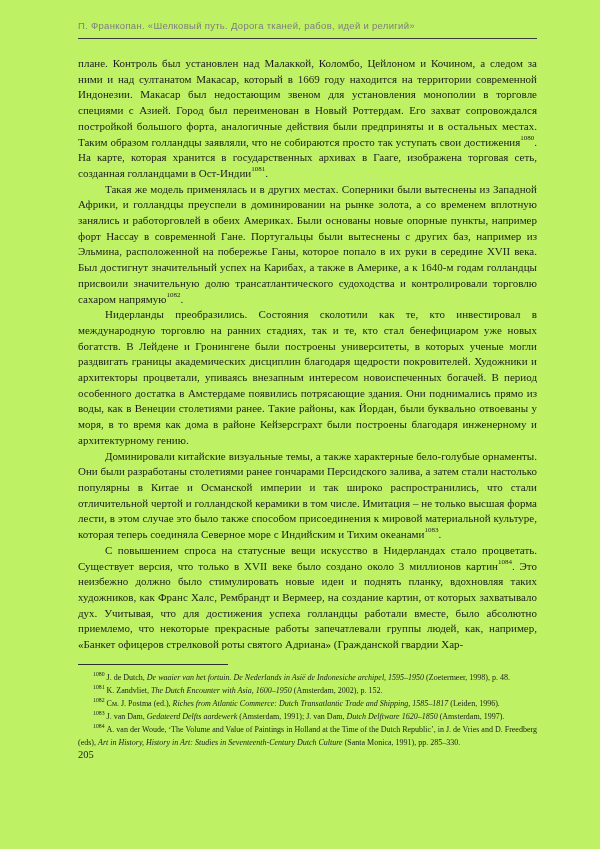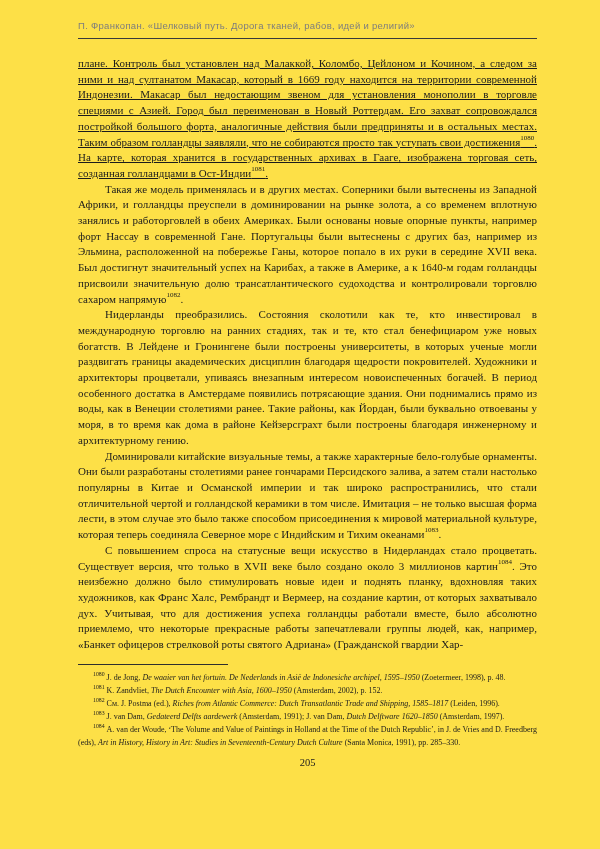--- a/index.html
+++ b/index.html
@@ -5,21 +5,21 @@
   html, body {
     margin: 0;
     padding: 0;
     background: #ffffff;
   }
   .page {
     position: relative;
     width: 600px;
     height: 849px;
     margin: 0 auto;
-    background: #fde047;
+    background: #bef264;
     box-sizing: border-box;
     padding: 20px 63px 0 78px;
     font-family: "Liberation Serif", "DejaVu Serif", serif;
     color: #1c1c1c;
     overflow: hidden;
   }
   .running-head {
     font-family: "Liberation Sans", "DejaVu Sans", sans-serif;
     font-size: 9.5px;
     color: #7d7d7d;
@@ -37,21 +37,20 @@
     font-size: 11px;
     line-height: 15.7px;
     text-align: justify;
   }
   .body-text p {
     margin: 0;
     text-indent: 27px;
   }
   .body-text p.no-indent {
     text-indent: 0;
-    text-decoration: underline;
   }
   sup.fn-ref {
     font-size: 7px;
     line-height: 0;
     position: relative;
     top: -1px;
     vertical-align: super;
   }
   .footnote-sep {
     width: 150px;
@@ -69,23 +68,23 @@
   .footnotes sup.fn-num {
     font-size: 5.8px;
     line-height: 0;
     position: relative;
     top: -0.5px;
     vertical-align: super;
     margin-right: 2px;
   }
   .footnotes i { font-style: italic; }
   .page-number {
-    margin-top: 8px;
+    margin-top: 0;
     font-size: 10.5px;
-    text-align: center;
+    text-align: left;
     color: #1c1c1c;
   }
 </style>
 </head>
 <body>
 
 <div class="page">
   <header>
     <div class="running-head">П.  Франкопан.  «Шелковый путь. Дорога тканей, рабов, идей и религий»</div>
     <hr class="head-rule">
@@ -95,21 +94,21 @@
       <p class="no-indent"><span>плане. Контроль был установлен над Малаккой, Коломбо, Цейлоном и Кочином, а следом за ними и над султанатом Макасар, который в 1669 году находится на территории современной Индонезии. Макасар был недостающим звеном для установления монополии в торговле специями с Азией. Город был переименован в Новый Роттердам. Его захват сопровождался постройкой большого форта, аналогичные действия были предприняты и в остальных местах. Таким образом голландцы заявляли, что не собираются просто так уступать свои достижения</span><sup class="fn-ref">1080</sup><span>. На карте, которая хранится в государственных архивах в Гааге, изображена торговая сеть, созданная голландцами в Ост-Индии</span><sup class="fn-ref">1081</sup><span>.</span></p>
       <p><span>Такая же модель применялась и в других местах. Соперники были вытеснены из Западной Африки, и голландцы преуспели в доминировании на рынке золота, а со временем вплотную занялись и работорговлей в обеих Америках. Были основаны новые опорные пункты, например форт Нассау в современной Гане. Португальцы были вытеснены с других баз, например из Эльмина, расположенной на побережье Ганы, которое попало в их руки в середине XVII века. Был достигнут значительный успех на Карибах, а также в Америке, а к 1640-м годам голландцы присвоили значительную долю трансатлантического судоходства и контролировали торговлю сахаром напрямую</span><sup class="fn-ref">1082</sup><span>.</span></p>
       <p><span>Нидерланды преобразились. Состояния сколотили как те, кто инвестировал в международную торговлю на ранних стадиях, так и те, кто стал бенефициаром уже новых богатств. В Лейдене и Гронингене были построены университеты, в которых ученые могли раздвигать границы академических дисциплин благодаря щедрости покровителей. Художники и архитекторы процветали, упиваясь внезапным интересом новоиспеченных богачей. В период особенного достатка в Амстердаме появились потрясающие здания. Они поднимались прямо из воды, как в Венеции столетиями ранее. Такие районы, как Йордан, были буквально отвоеваны у моря, в то время как дома в районе Кейзерсграхт были построены благодаря инженерному и архитектурному гению.</span></p>
       <p><span>Доминировали китайские визуальные темы, а также характерные бело-голубые орнаменты. Они были разработаны столетиями ранее гончарами Персидского залива, а затем стали настолько популярны в Китае и Османской империи и так широко распространились, что стали отличительной чертой и голландской керамики в том числе. Имитация – не только высшая форма лести, в этом случае это было также способом присоединения к мировой материальной культуре, которая теперь соединяла Северное море с Индийским и Тихим океанами</span><sup class="fn-ref">1083</sup><span>.</span></p>
       <p><span>С повышением спроса на статусные вещи искусство в Нидерландах стало процветать. Существует версия, что только в XVII веке было создано около 3 миллионов картин</span><sup class="fn-ref">1084</sup><span>. Это неизбежно должно было стимулировать новые идеи и поднять планку, вдохновляя таких художников, как Франс Халс, Рембрандт и Вермеер, на создание картин, от которых захватывало дух. Учитывая, что для достижения успеха голландцы работали вместе, было абсолютно приемлемо, что некоторые прекрасные работы запечатлевали группы людей, как, например, «Банкет офицеров стрелковой роты святого Адриана» (Гражданской гвардии Хар-</span></p>
     </main>
 
   <hr class="footnote-sep">
 
   <section class="footnotes" id="footnotes">
-      <p class="footnote"><sup class="fn-num">1080</sup><span>J. de Jong, </span><i>De waaier van het fortuin. De Nederlands in Asië de Indonesiche archipel, 1595–1950</i><span> (Zoetermeer, 1998), p. 48.</span></p>
+      <p class="footnote"><sup class="fn-num">1080</sup><span>J. de Dutch, </span><i>De waaier van het fortuin. De Nederlands in Asië de Indonesiche archipel, 1595–1950</i><span> (Zoetermeer, 1998), p. 48.</span></p>
       <p class="footnote"><sup class="fn-num">1081</sup><span>K. Zandvliet, </span><i>The Dutch Encounter with Asia, 1600–1950</i><span> (Amsterdam, 2002), p. 152.</span></p>
       <p class="footnote"><sup class="fn-num">1082</sup><span>См. J. Postma (ed.), </span><i>Riches from Atlantic Commerce: Dutch Transatlantic Trade and Shipping, 1585–1817</i><span> (Leiden, 1996).</span></p>
       <p class="footnote"><sup class="fn-num">1083</sup><span>J. van Dam, </span><i>Gedateerd Delfts aardewerk</i><span> (Amsterdam, 1991); J. van Dam, </span><i>Dutch Delftware 1620–1850</i><span> (Amsterdam, 1997).</span></p>
       <p class="footnote"><sup class="fn-num">1084</sup><span>A. van der Woude, ‘The Volume and Value of Paintings in Holland at the Time of the Dutch Republic’, in J. de Vries and D. Freedberg (eds), </span><i>Art in History, History in Art: Studies in Seventeenth-Century Dutch Culture</i><span> (Santa Monica, 1991), pp. 285–330.</span></p>
     </section>
 
   <div class="page-number">205</div>
 </div>
 
 </body></html>

